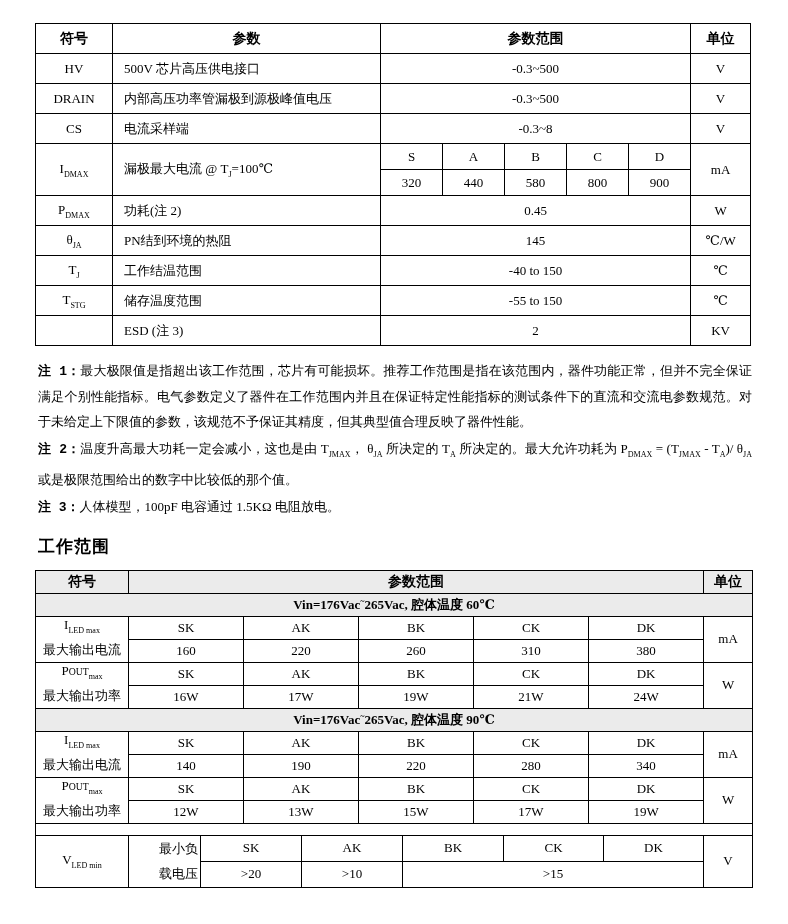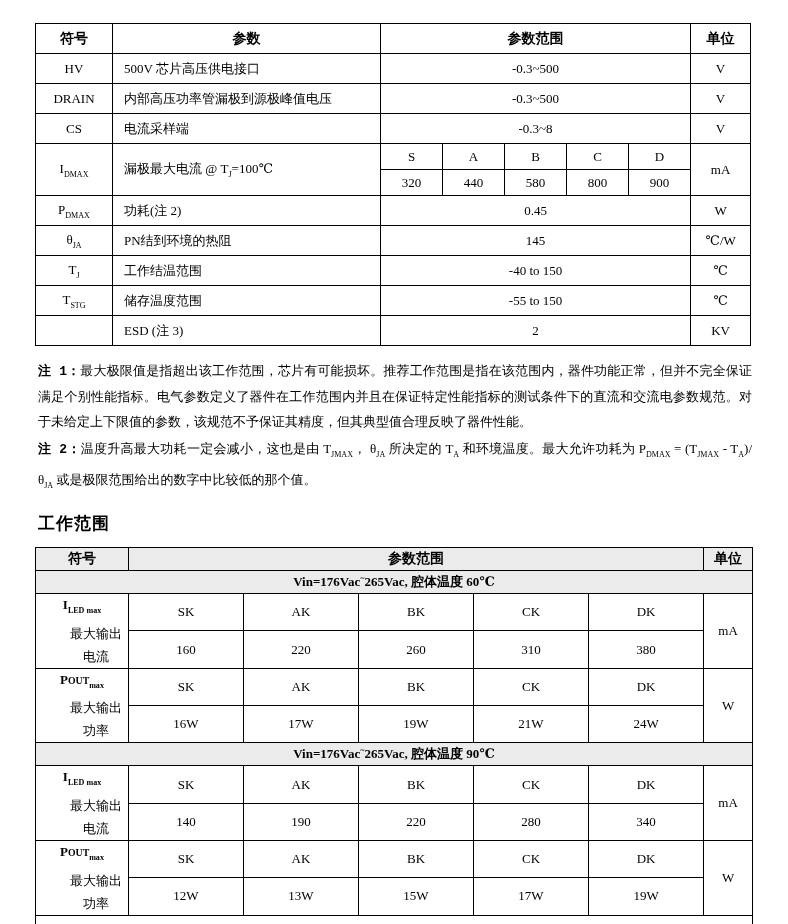--- a/index.html
+++ b/index.html
@@ -40,22 +40,22 @@
   
   .notes{margin:12px 0 0 3px;font-size:13px;line-height:25px;width:714px;}
   .notes p{margin:0 0 2px 0;text-align:justify;}
   .note-label{font-weight:bold;font-family:Liberation Mono, monospace;}
   
   .t2{width:717px;margin-top:12px;}
   .t2 tr{height:23px;}
   .t2 tr.hdr td{font-weight:bold;font-size:14px;background:var(--section-bg);height:22px;}
   .t2 td.cond{background:var(--section-bg);font-weight:bold;height:21px;}
   .t2 td.symcell{padding:0;}
-  .sym-line{font-weight:bold;line-height:22px;}
-  .cn-line{line-height:23px;margin-left:28px;}
+  .sym-line{font-weight:normal;line-height:16px;}
+  .cn-line{line-height:23px;}
   .t2b{width:717px;margin-top:-1px;}
   .t2b tr{height:26px;}
   .t2b tr.spacer{height:12px;}
   .t2b td.vlabel span{display:block;line-height:25px;text-align:right;}
 </style>
 </head>
 <body>
 
 <div class="page">
 
@@ -141,21 +141,22 @@
       <td></td>
       <td class="param">ESD (注 3)</td>
       <td colspan="5">2</td>
       <td>KV</td>
     </tr>
   </tbody>
     </table>
 
   <div class="notes">
     <p><span class="note-label">注 1：</span><span>最大极限值是指超出该工作范围，芯片有可能损坏。推荐工作范围是指在该范围内，器件功能正常，但并不完全保证满足个别性能指标。电气参数定义了器件在工作范围内并且在保证特定性能指标的测试条件下的直流和交流电参数规范。对于未给定上下限值的参数，该规范不予保证其精度，但其典型值合理反映了器件性能。</span></p>
-    <p><span class="note-label">注 2：</span><span><span>温度升高最大功耗一定会减小，这也是由 T</span><sub>JMAX</sub><span>， θ</span><sub>JA</sub><span> 所决定的 T</span><sub>A</sub><span> 和环境温度。最大允许功耗为 P</span><sub>DMAX</sub><span> = (T</span><sub>JMAX</sub><span> - T</span><sub>A</sub><span>)/ θ</span><sub>JA</sub><span> 或是极限范围给出的数字中比较低的那个值。</span></span></p>
+    <p><span class="note-label">注 2：</span><span><span>温度升高最大功耗一定会减小，这也是由 T</span><sub>JMAX</sub><span>， θ</span><sub>JA</sub><span> 所决定的 T</span><sub>A</sub><span> 所决定的。最大允许功耗为 P</span><sub>DMAX</sub><span> = (T</span><sub>JMAX</sub><span> - T</span><sub>A</sub><span>)/ θ</span><sub>JA</sub><span> 或是极限范围给出的数字中比较低的那个值。</span></span></p>
+    <p><span class="note-label">注 3：</span><span>人体模型，100pF 电容通过 1.5KΩ 电阻放电。</span></p>
   </div>
 
   <h2 class="sec-title sec-title2">工作范围</h2>
 
   <table class="t2">
     <colgroup>
       <col style="width:93px">
       <col style="width:115px">
         <col style="width:115px">
         <col style="width:115px">

